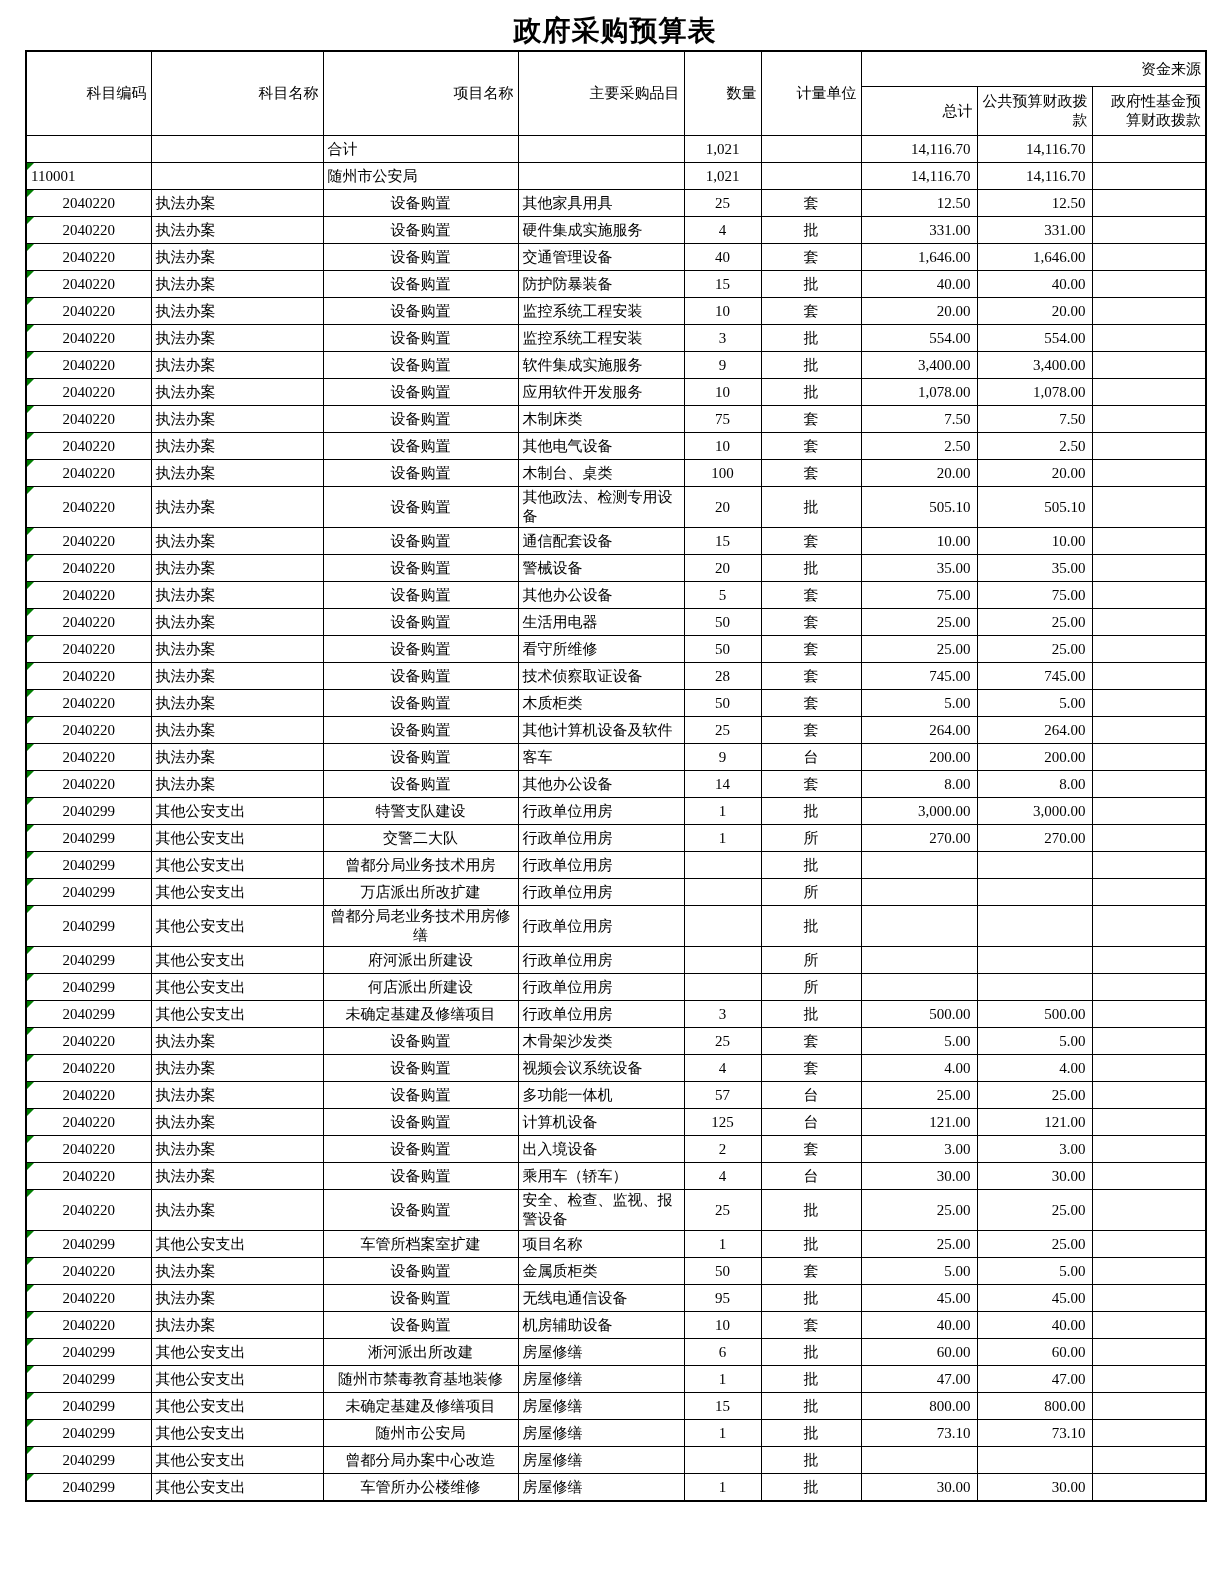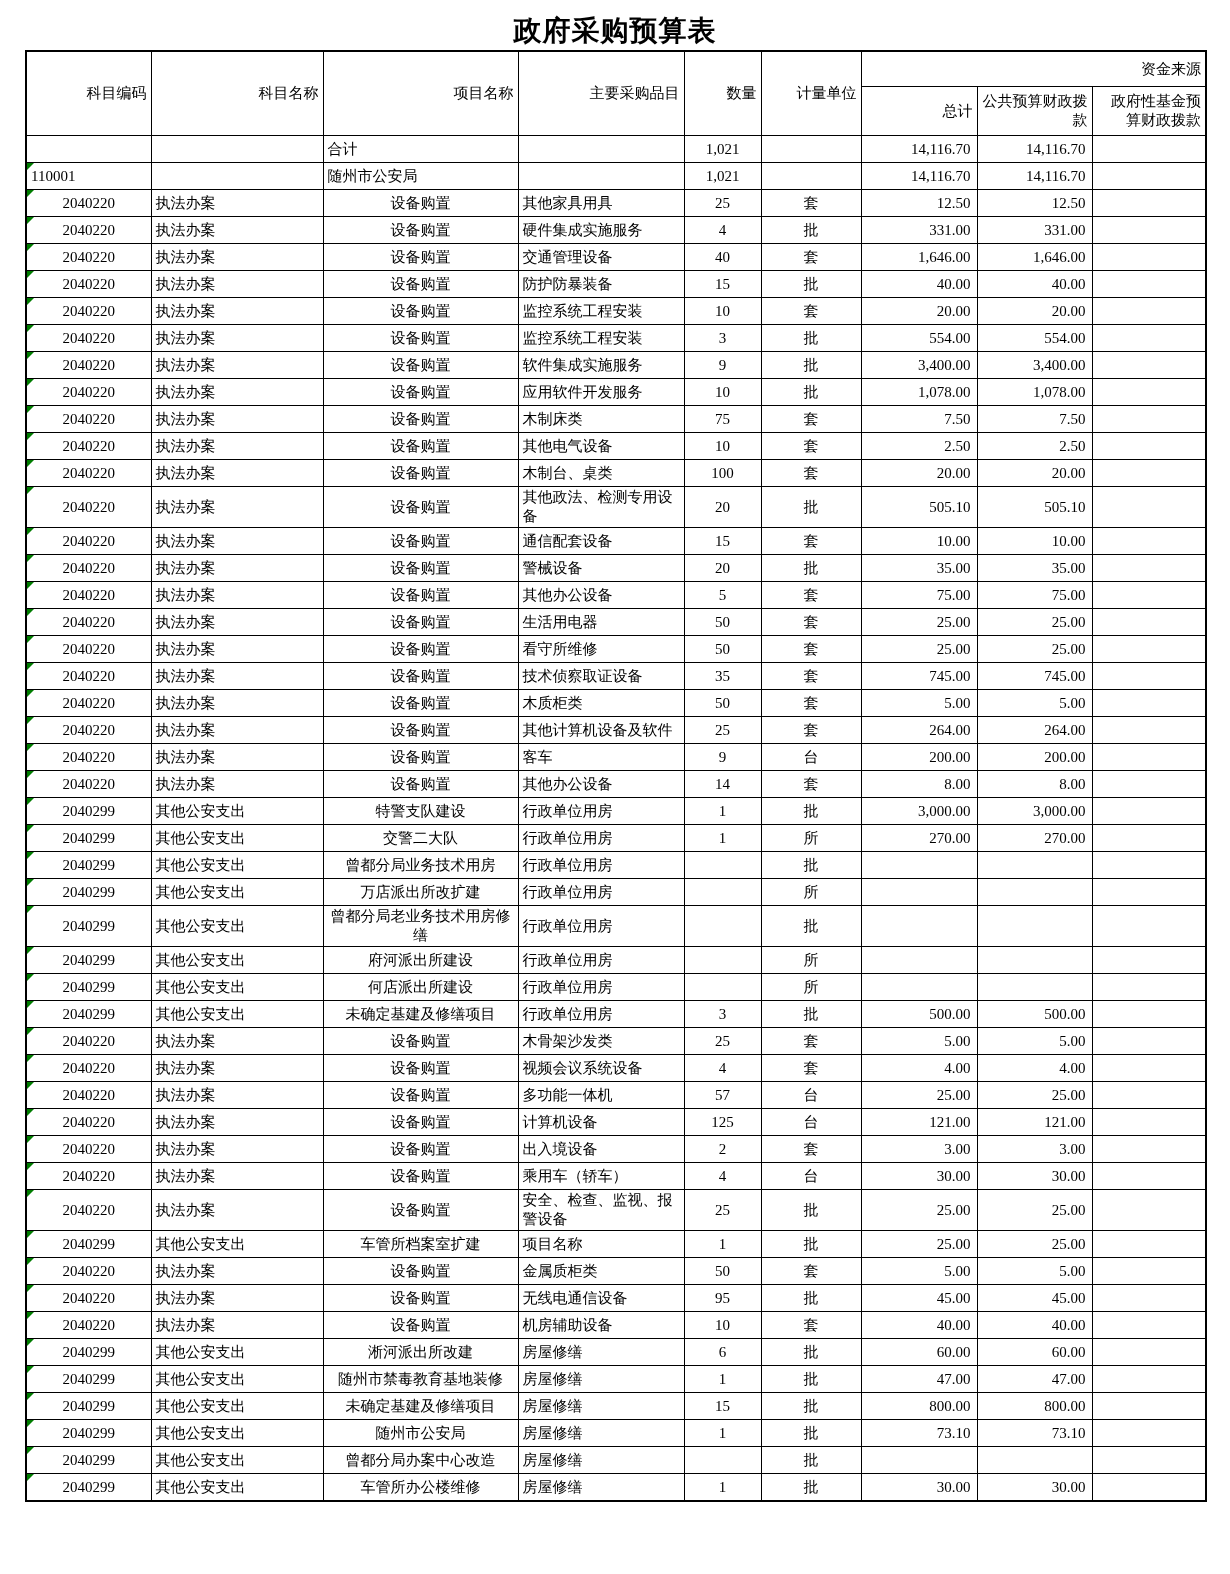--- a/index.html
+++ b/index.html
@@ -269,21 +269,21 @@
     <td class="al-c"><span>套</span></td>
     <td class="al-r"><span>25.00</span></td>
     <td class="al-r"><span>25.00</span></td>
     <td class="al-r"><span></span></td>
   </tr>
         <tr>
     <td class="al-c"><span>2040220</span><span class="marker"></span></td>
     <td class="al-l"><span>执法办案</span></td>
     <td class="al-c"><span>设备购置</span></td>
     <td class="al-l"><span>技术侦察取证设备</span></td>
-    <td class="al-c"><span>35</span></td>
+    <td class="al-c"><span>28</span></td>
     <td class="al-c"><span>套</span></td>
     <td class="al-r"><span>745.00</span></td>
     <td class="al-r"><span>745.00</span></td>
     <td class="al-r"><span></span></td>
   </tr>
         <tr>
     <td class="al-c"><span>2040220</span><span class="marker"></span></td>
     <td class="al-l"><span>执法办案</span></td>
     <td class="al-c"><span>设备购置</span></td>
     <td class="al-l"><span>木质柜类</span></td>

